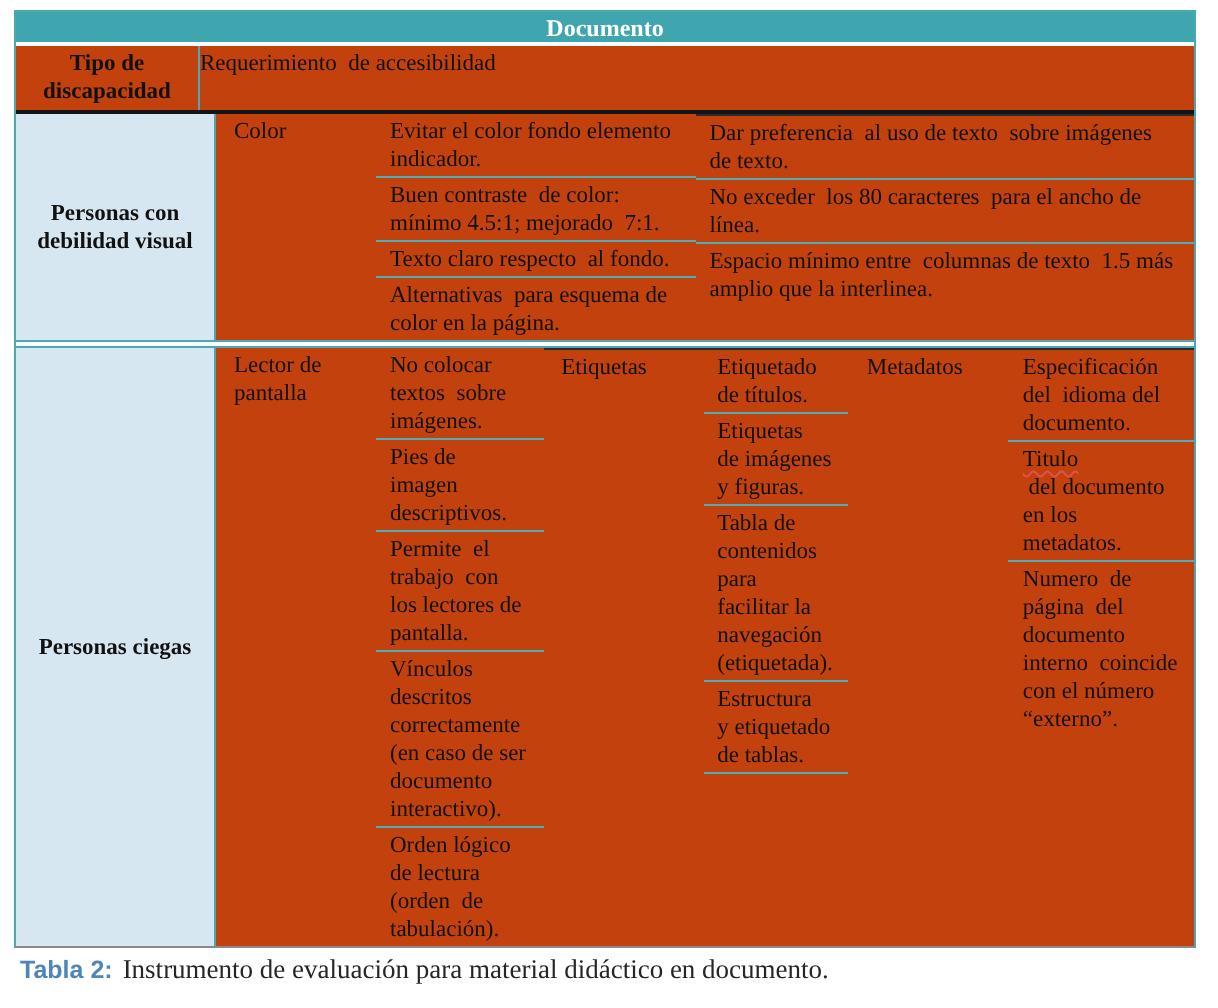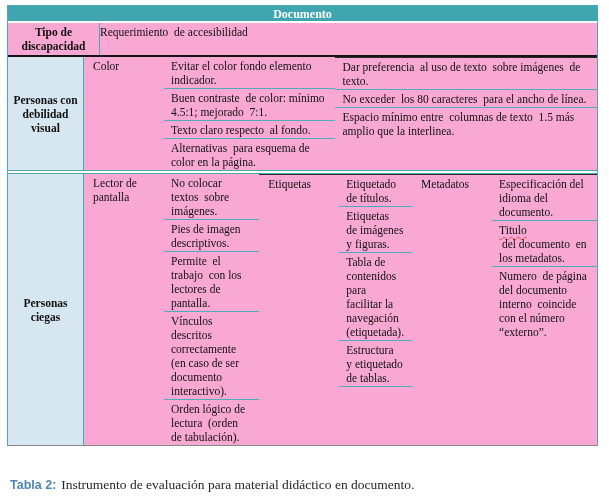--- a/index.html
+++ b/index.html
@@ -9,21 +9,21 @@
     background: #ffffff;
     font-family: "Liberation Serif", serif;
     color: #111;
   }
   .page { position: relative; width: 609px; height: 504px; overflow: hidden; }
 
   .doc-table {
     position: absolute; left: 7px; top: 5px; width: 591px;
     border: 1px solid #49a8b2;
     border-bottom-color: #8a8a8a;
-    background: #f9a8d4;
+    background: #c2410c;
   }
 
   .title-bar {
     background: #3fa5af; color: #ffffff;
     font-weight: bold; font-size: 12px;
     text-align: center; line-height: 15px; height: 17px;
     padding-top: 1px;
     border-bottom: 2px solid #ffffff;
   }
 
@@ -34,21 +34,21 @@
     padding: 2px 2px 2px;
     border-right: 1px solid #49a8b2;
   }
   .head-col23 {
     flex: 1; text-align: left; font-size: 11.5px;
     padding-top: 3px; white-space: pre-wrap;
   }
 
   .section { display: flex; }
   .cat-cell {
-    width: 76px; background: #d7e7f1;
+    width: 100px; background: #d7e7f1;
     border-right: 1px solid #49a8b2;
     display: flex; align-items: center; justify-content: center;
     text-align: center; font-weight: bold;
     font-size: 11.5px; line-height: 14px; padding: 4px 3px;
   }
   .groups { flex: 1; display: flex; flex-direction: row; }
   .group { display: flex; }
   .group-border { border-top: 1px solid #2b2b2b; }
   .group-name {
     width: 80px; font-size: 11.5px; line-height: 14px;

